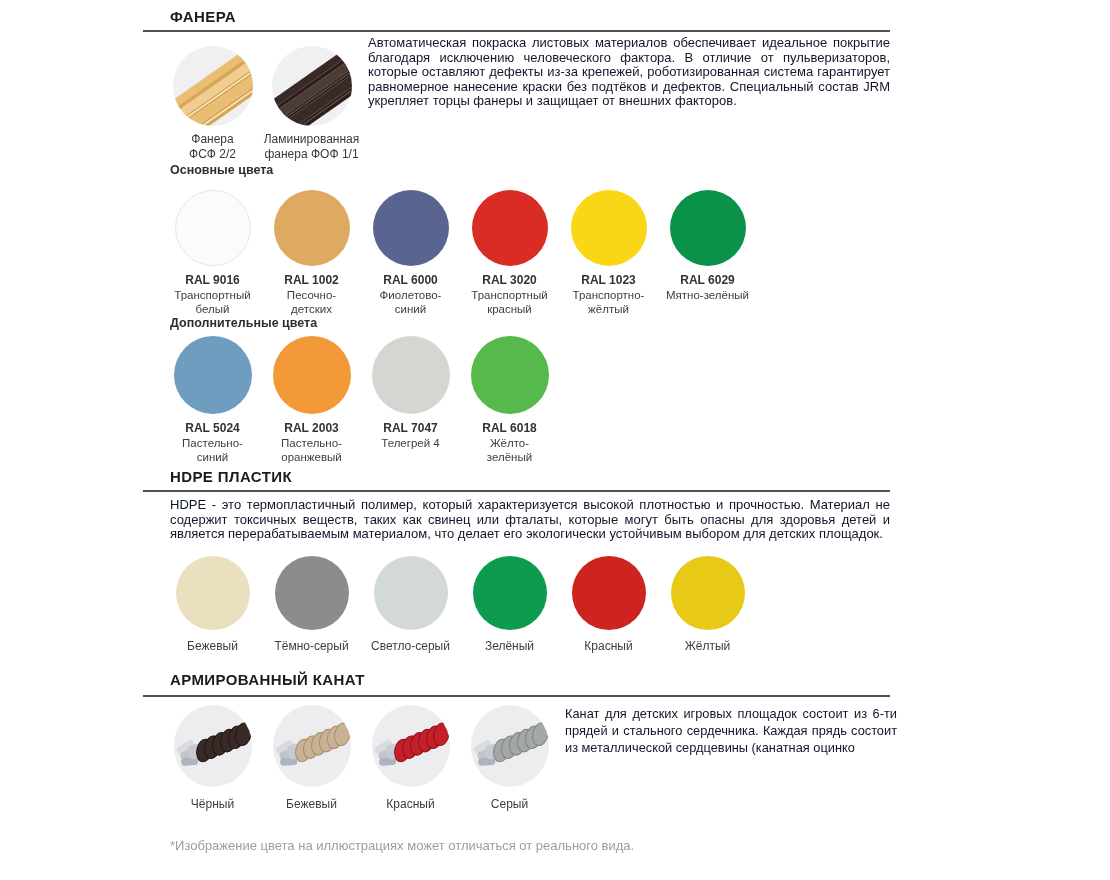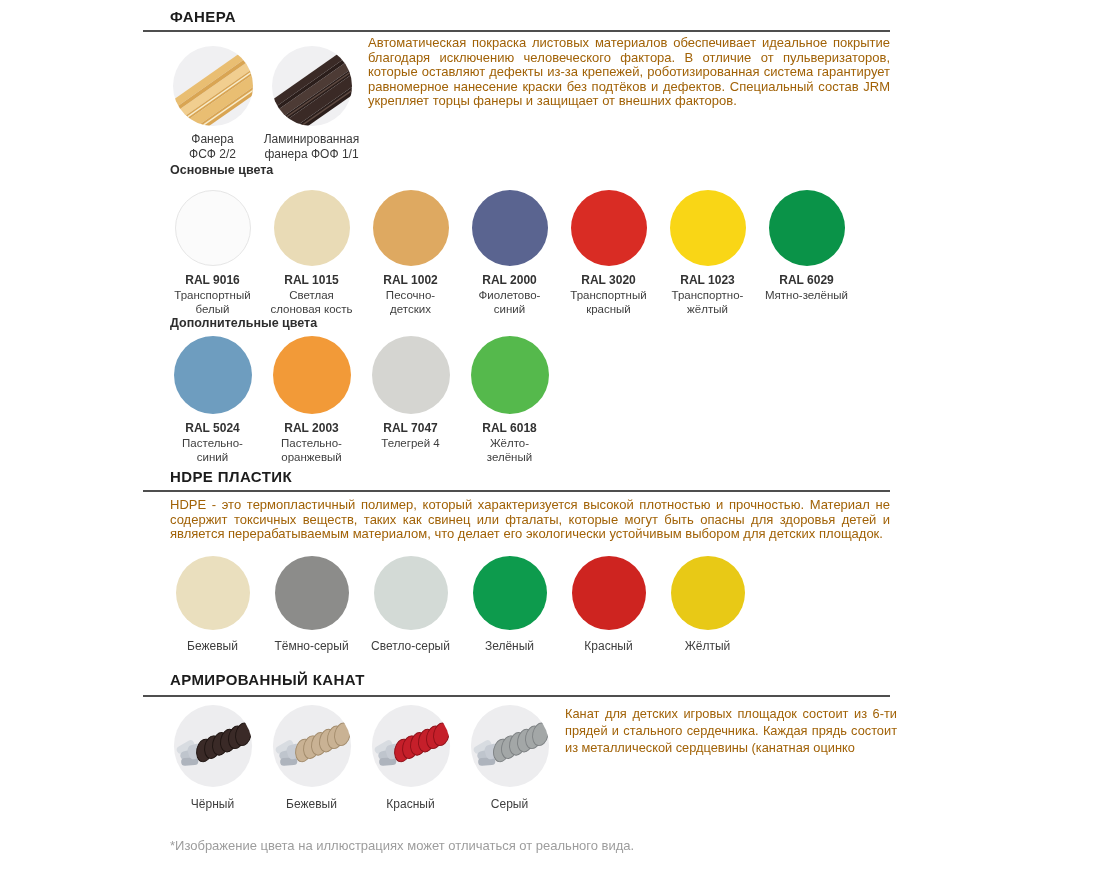--- a/index.html
+++ b/index.html
@@ -1,20 +1,20 @@
 <!DOCTYPE html>
 <html><head>
 <meta charset="utf-8">
 <style>
   html,body{margin:0;padding:0;background:#ffffff;}
   .page{position:relative;width:1110px;height:880px;background:#fff;overflow:hidden;
         font-family:"Liberation Sans",sans-serif;}
   .sec-title{position:absolute;font-size:15px;font-weight:700;color:#1c1c1c;letter-spacing:.4px;}
   .rule{position:absolute;width:747px;height:2px;background:#4f4f4f;}
-  .body-text{position:absolute;text-align:justify;font-size:13px;line-height:14.6px;color:#a16207;}
+  .body-text{position:absolute;text-align:justify;font-size:13px;line-height:14.6px;color:#0f172a;}
   .body-text p{margin:0;}
   .group-label{position:absolute;font-size:12.5px;font-weight:700;color:#2e2e2e;}
   .row{position:absolute;display:flex;}
   .swatch{width:99px;display:flex;flex-direction:column;align-items:center;}
   .dot{border-radius:50%;border:1px solid transparent;box-sizing:border-box;}
   .row-main .dot{width:76px;height:76px;}
   .row-extra .dot{width:78px;height:78px;}
   .row-hdpe .dot{width:74px;height:74px;}
   .code{margin-top:7px;font-size:12px;font-weight:700;color:#323232;text-align:center;line-height:14px;}
   .cname{margin-top:1px;font-size:11.5px;color:#3e3e3e;text-align:center;white-space:pre-line;line-height:14px;}
@@ -87,34 +87,28 @@
   <div class="group-label" style="left:170px;top:163px;">Основные цвета</div>
 
   <div class="row row-main" style="left:163px;top:190px;">
     <div class="swatch">
       <div class="dot" style="background: rgb(251, 251, 251); border-color: rgb(230, 230, 230);"></div>
       <div class="code">RAL 9016</div>
       <div class="cname">Транспортный
 белый</div>
     </div>
     <div class="swatch">
-      <div class="dot" style="background: rgb(233, 219, 182);"></div>
-      <div class="code">RAL 1015</div>
-      <div class="cname">Светлая
-слоновая кость</div>
-    </div>
-    <div class="swatch">
       <div class="dot" style="background: rgb(222, 169, 97);"></div>
       <div class="code">RAL 1002</div>
       <div class="cname">Песочно-
 детских</div>
     </div>
     <div class="swatch">
       <div class="dot" style="background: rgb(90, 100, 144);"></div>
-      <div class="code">RAL 2000</div>
+      <div class="code">RAL 6000</div>
       <div class="cname">Фиолетово-
 синий</div>
     </div>
     <div class="swatch">
       <div class="dot" style="background: rgb(217, 44, 36);"></div>
       <div class="code">RAL 3020</div>
       <div class="cname">Транспортный
 красный</div>
     </div>
     <div class="swatch">

